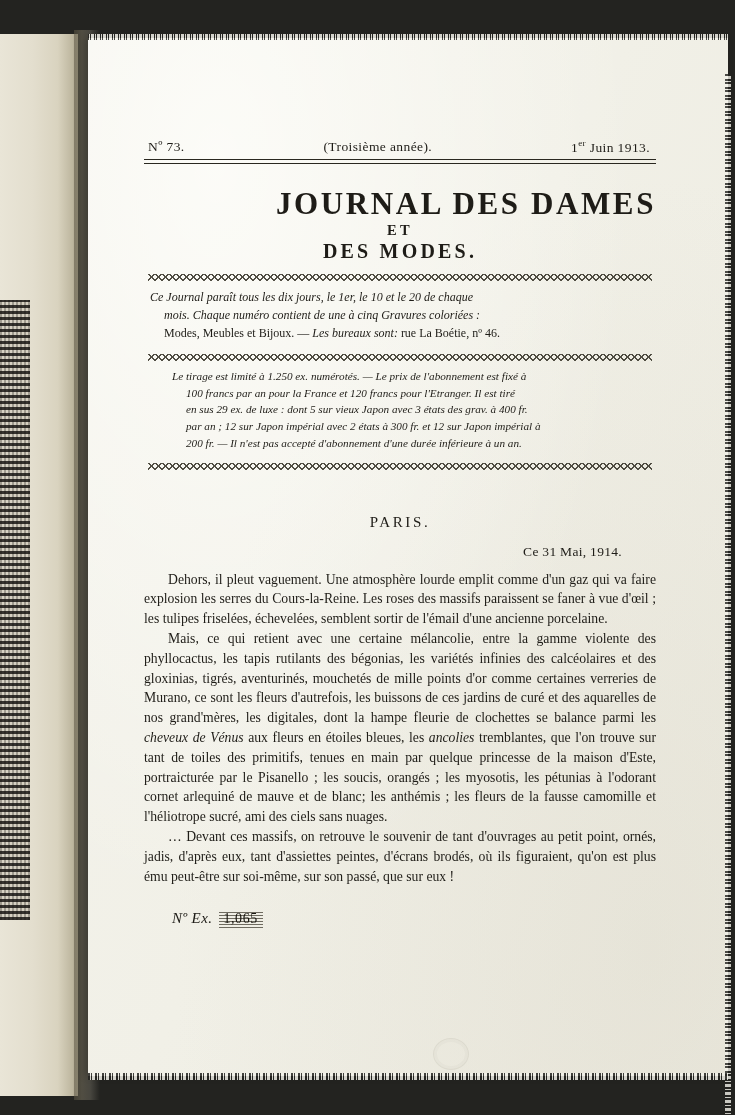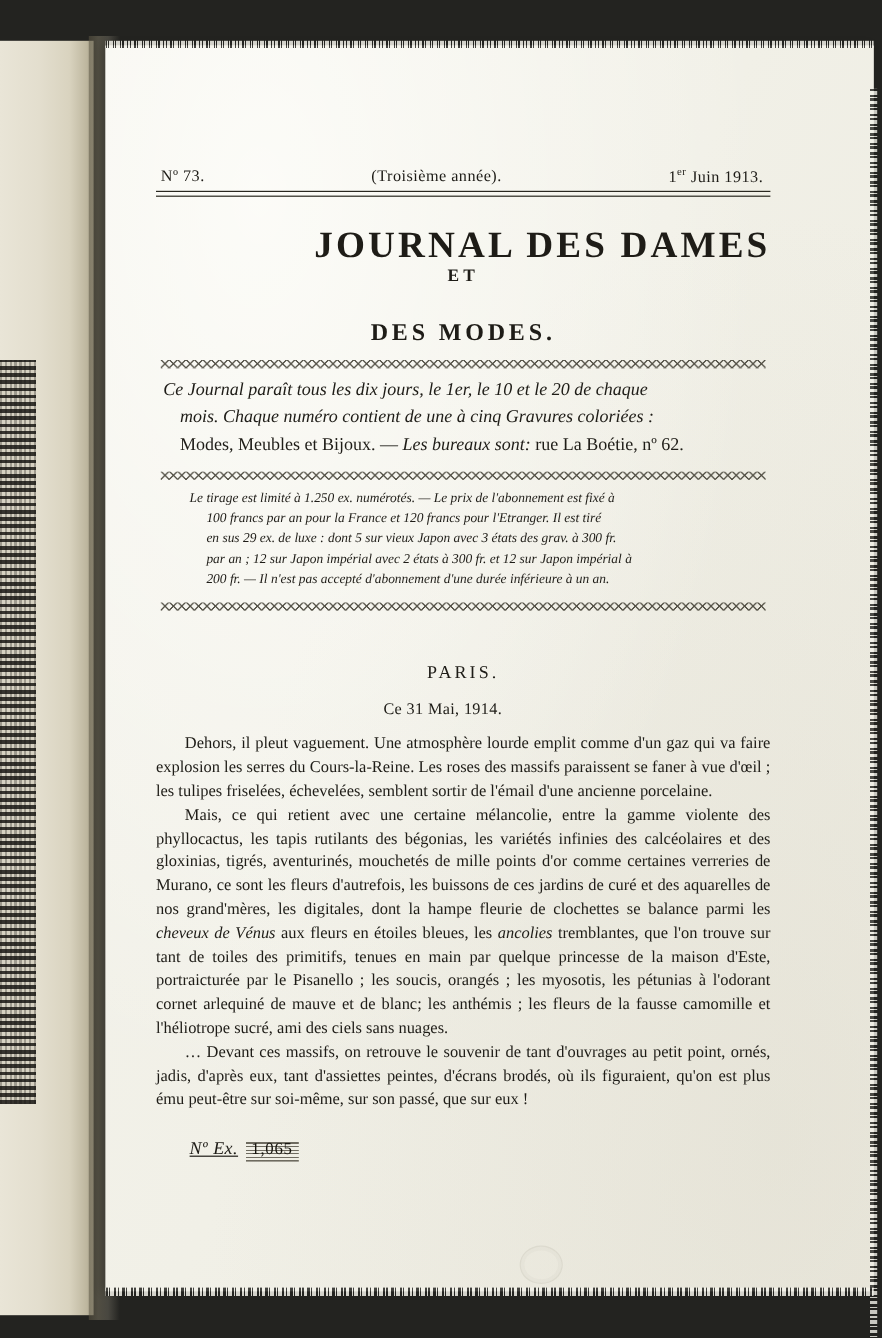--- a/index.html
+++ b/index.html
@@ -126,21 +126,21 @@
     height: 30px;
     border-radius: 50%;
     border: 1px solid rgba(150,146,130,0.30);
     box-shadow: inset 0 0 0 3px rgba(170,166,150,0.14);
     opacity: 0.55;
   }
 
   
   .type-area {
     position: absolute;
-    left: 42px;
+    left: 56px;
     top: 62px;
     width: 512px;
     color: #1e1c17;
   }
 
   
   .running-head {
     display: flex;
     align-items: baseline;
     font-size: 13.5px;
@@ -173,38 +173,38 @@
   }
   .masthead .line2 {
     font-size: 14.5px;
     letter-spacing: 3.4px;
     font-weight: 700;
   }
   .masthead .line3 {
     font-size: 20px;
     letter-spacing: 3.2px;
     font-weight: 700;
-    margin-top: 27px;
+    margin-top: 1px;
   }
 
   
   .ornament {
     height: 7px;
     margin: 11px 4px 0 4px;
     background-repeat: repeat-x;
     background-size: 7px 7px;
     background-image:
       linear-gradient(45deg, transparent 46%, #3a372c 46%, #3a372c 58%, transparent 58%),
       linear-gradient(-45deg, transparent 46%, #3a372c 46%, #3a372c 58%, transparent 58%);
     opacity: 0.88;
   }
 
   .notice {
     margin: 7px 6px 0 6px;
-    font-size: 15px;
+    font-size: 12px;
     line-height: 1.52;
     text-align: justify;
     text-indent: 0;
   }
   .notice.small {
     font-size: 11.2px;
     line-height: 1.5;
     margin-left: 28px;
   }
   .notice i, .notice em { font-style: italic; }
@@ -212,21 +212,21 @@
   .notice .ind + .ind { text-indent: 14px; }
 
   
   .city {
     text-align: center;
     font-size: 15px;
     letter-spacing: 2.6px;
     margin-top: 44px;
   }
   .dateline {
-    text-align: center;
+    text-align: right;
     font-size: 13.5px;
     margin-top: 13px;
     padding-right: 34px;
     letter-spacing: 0.3px;
   }
 
   
   .body-text { margin-top: 10px; }
   .body-text p {
     margin: 0;
@@ -243,21 +243,20 @@
     margin-top: 24px;
     padding-left: 28px;
     display: flex;
     align-items: baseline;
     font-size: 15px;
   }
   .copy-label {
     font-style: italic;
     letter-spacing: 0.4px;
     margin-right: 7px;
-    text-decoration: underline;
   }
   .copy-number {
     position: relative;
     display: inline-block;
     padding: 1px 5px 1px 4px;
     font-size: 14px;
     letter-spacing: 0.6px;
     color: #17150f;
   }
   .copy-number .guilloche {
@@ -300,29 +299,29 @@
         <div class="line1">JOURNAL DES DAMES</div>
         <div class="line2">ET</div>
         <div class="line3">DES MODES.</div>
       </div>
 
       <div class="ornament"></div>
 
       <div class="notice">
         <span class="ind"><i>Ce Journal paraît tous les dix jours, le 1er, le 10 et le 20 de chaque</i></span>
         <span class="ind"><i>mois. Chaque numéro contient de une à cinq Gravures coloriées :</i></span>
-        <span class="ind"><span>Modes, Meubles et Bijoux. — </span><i>Les bureaux sont:</i><span> rue La Boétie, nº 62.</span></span>
+        <span class="ind"><span>Modes, Meubles et Bijoux. — </span><i>Les bureaux sont:</i><span> rue La Boétie, nº 46.</span></span>
       </div>
 
       <div class="ornament"></div>
 
       <div class="notice small">
         <span class="ind"><i>Le tirage est limité à 1.250 ex. numérotés. — Le prix de l'abonnement est fixé à</i></span>
         <span class="ind"><i>100 francs par an pour la France et 120 francs pour l'Etranger. Il est tiré</i></span>
-        <span class="ind"><i>en sus 29 ex. de luxe : dont 5 sur vieux Japon avec 3 états des grav. à 300 fr.</i></span>
+        <span class="ind"><i>en sus 29 ex. de luxe : dont 5 sur vieux Japon avec 3 états des grav. à 400 fr.</i></span>
         <span class="ind"><i>par an ; 12 sur Japon impérial avec 2 états à 300 fr. et 12 sur Japon impérial à</i></span>
         <span class="ind"><i>200 fr. — Il n'est pas accepté d'abonnement d'une durée inférieure à un an.</i></span>
       </div>
 
       <div class="ornament"></div>
 
       <div class="city">PARIS.</div>
       <div class="dateline">Ce 31 Mai, 1914.</div>
 
       <div class="body-text">

